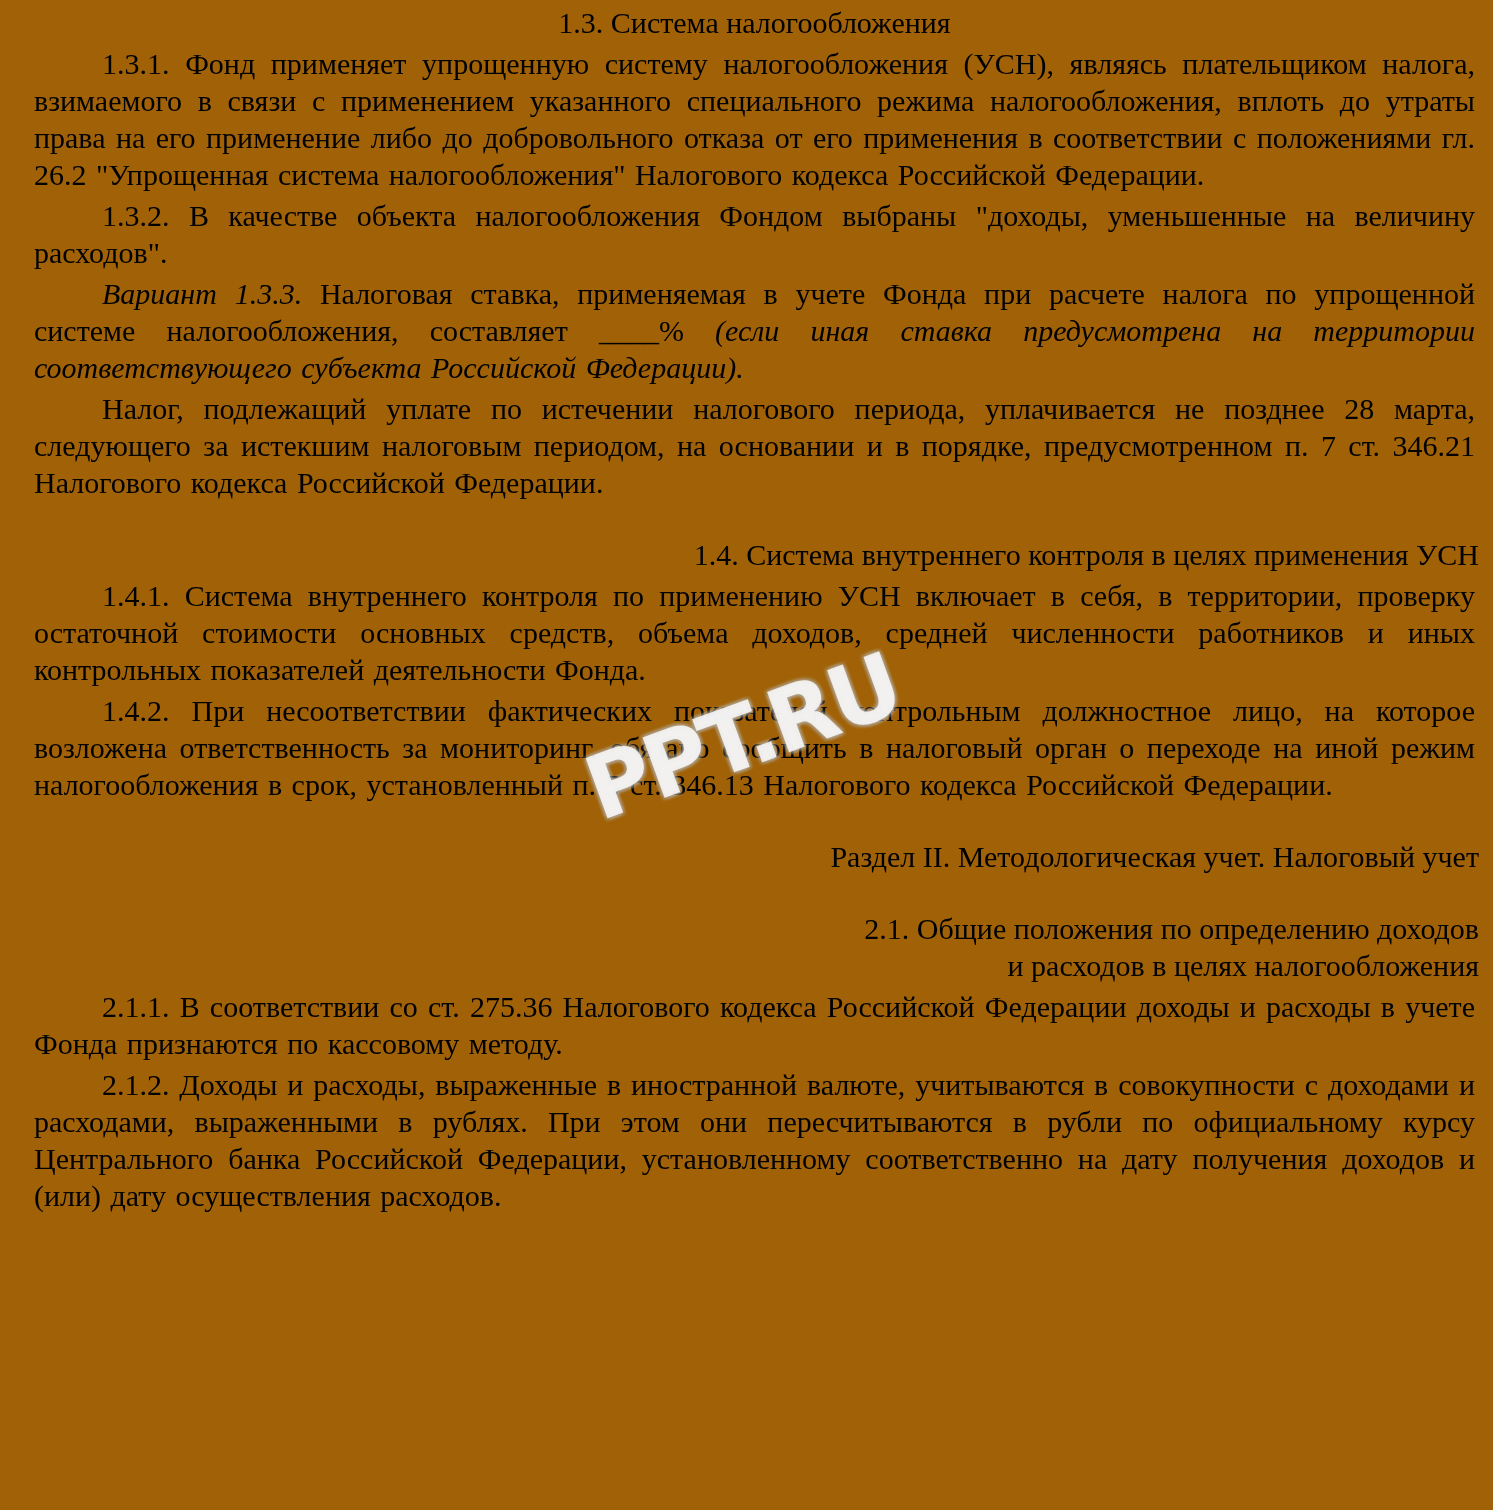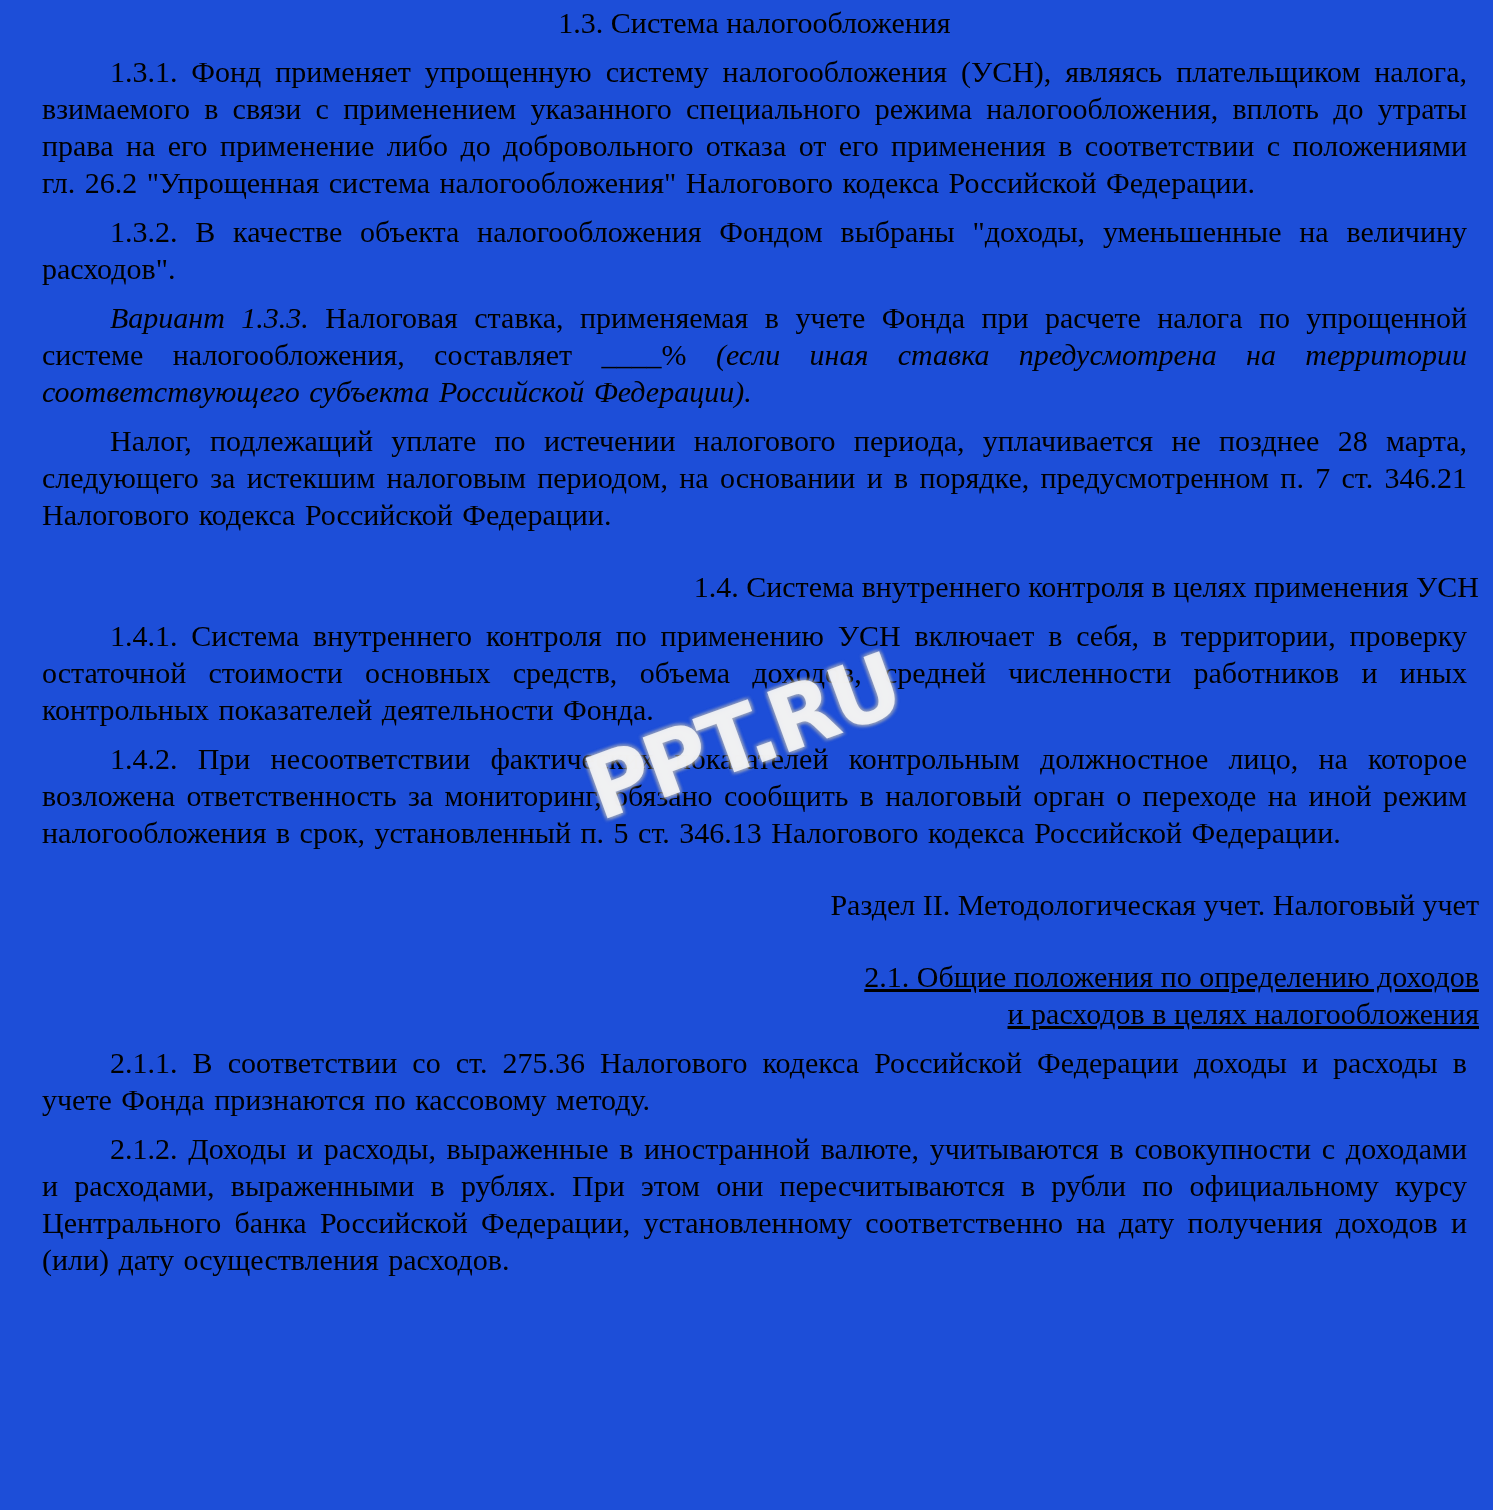--- a/index.html
+++ b/index.html
@@ -15,44 +15,43 @@
   .page {
     position: relative;
     width: 1493px;
     height: 1510px;
     box-sizing: border-box;
     padding: 4px 14px 0 30px;
     font-family: "Liberation Serif", "DejaVu Serif", serif;
     font-size: 30px;
     line-height: 37px;
     color: #000000;
-    background: #1d4ed8;
+    background: #a16207;
   }
   .doc-content {
     position: relative;
     z-index: 1;
   }
   p.body-par {
-    margin: 12px;
+    margin: 4px;
     text-align: justify;
     text-indent: 68px;
     word-spacing: 2px;
   }
   .center-head {
     margin: 0;
     text-align: center;
     text-indent: 0;
   }
   .gap-before {
     margin-top: 35px;
     text-align: right;
   }
   .head-line {
     display: block;
-    text-decoration: underline;
   }
   
   .watermark {
     position: absolute;
     left: 742px;
     top: 737px;
     z-index: 2;
     transform: translate(-50%, -50%) rotate(-20deg);
     font-family: "DejaVu Sans", sans-serif;
     font-weight: bold;

